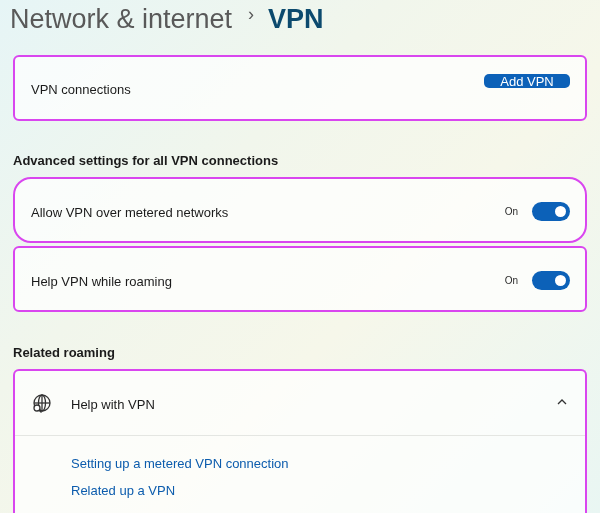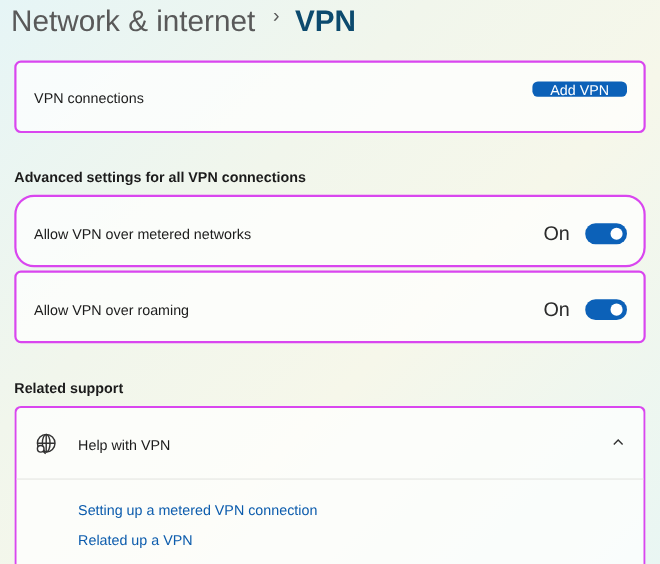--- a/index.html
+++ b/index.html
@@ -28,21 +28,21 @@
     position:absolute; right:15px; top:16px;
     width:86px; height:14px; border-radius:5px;
     background:#0c61b8; color:#fff; font-size:13px;
     border:none; display:flex; align-items:center; justify-content:center;
     font-family:"Liberation Sans", sans-serif;
   }
   .section-head {
     position:absolute; left:13px; font-size:13px; font-weight:bold; color:#1b1b1b;
   }
   .toggle-wrap { position:absolute; right:15px; display:flex; align-items:center; }
-  .toggle-state { font-size:18px; color:#2b2b2b; margin-right:14px; }
+  .toggle-state { font-size:10px; color:#2b2b2b; margin-right:14px; }
   .toggle {
     width:38px; height:19px; border-radius:10px; background:#0c61b8;
     position:relative;
   }
   .toggle .knob {
     position:absolute; right:4px; top:4px; width:11px; height:11px;
     border-radius:50%; background:#fff;
   }
   .link { position:absolute; left:56px; font-size:13px; color:#0c5cad; cursor:pointer; }
   .divider { position:absolute; left:0; right:0; height:1px; background:#e4e6e2; }
@@ -67,30 +67,30 @@
   <span class="row-label" style="top:26px;">Allow VPN over metered networks</span>
   <div class="toggle-wrap" style="top:23px;">
     <span class="toggle-state">On</span>
     <div class="toggle">
         <div class="knob"></div>
       </div>
   </div>
 </div>
 
 <div class="card" style="top:246px;height:66px;">
-  <span class="row-label" style="top:26px;">Allow VPN over roaming</span>
+  <span class="row-label" style="top:26px;">Help VPN while roaming</span>
   <div class="toggle-wrap" style="top:23px;">
     <span class="toggle-state">On</span>
     <div class="toggle">
         <div class="knob"></div>
       </div>
   </div>
 </div>
 
-<div class="section-head" style="top:345px;">Related support</div>
+<div class="section-head" style="top:345px;">Related roaming</div>
 
 <div class="card" style="top:369px;height:160px;border-bottom:none;border-bottom-left-radius:0;border-bottom-right-radius:0;">
   <div style="position:absolute;left:0;right:0;top:0;height:64px;">
     <span style="position:absolute;left:16px;top:22px;width:22px;height:22px;">
       <svg width="22" height="22" viewBox="0 0 22 22" fill="none" stroke="#333" stroke-width="1.3">
         <circle cx="11" cy="10" r="8"></circle>
         <ellipse cx="11" cy="10" rx="3.5" ry="8"></ellipse>
         <line x1="3" y1="10" x2="19" y2="10"></line>
         <line x1="11" y1="2" x2="11" y2="18"></line>
         <circle cx="6" cy="15" r="3" fill="#fff"></circle>

